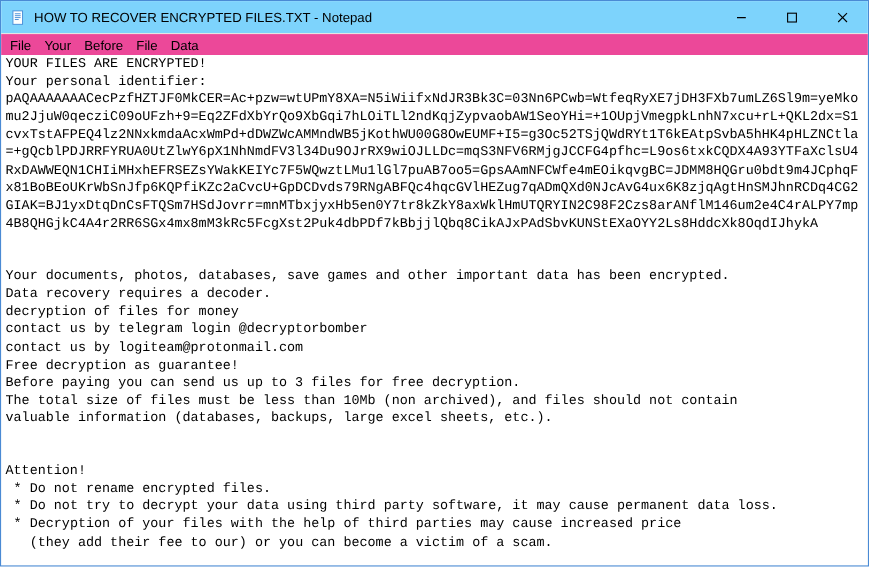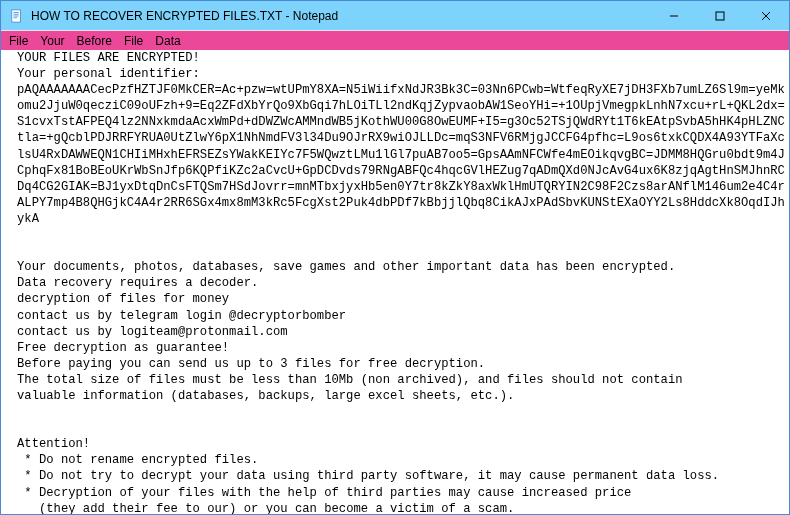--- a/index.html
+++ b/index.html
@@ -50,21 +50,21 @@
   background:#ec4899;
 }
 .menubar span { padding: 1px 6px; }
 
 .content {
   font-family: Consolas, "Courier New", monospace;
   font-size: 12.2px;
   line-height: 1.32;
   white-space: pre-wrap;
   word-break: break-all;
-  padding: 0px 4px 2px 16px;
+  padding: 0px 4px 2px 4px;
   color: #000;
   height: calc(515px - 30px - 19px);
   overflow: hidden;
 }
 </style>
 </head>
 <body>
 
 <div class="titlebar">
   <span class="titlebar-icon">

